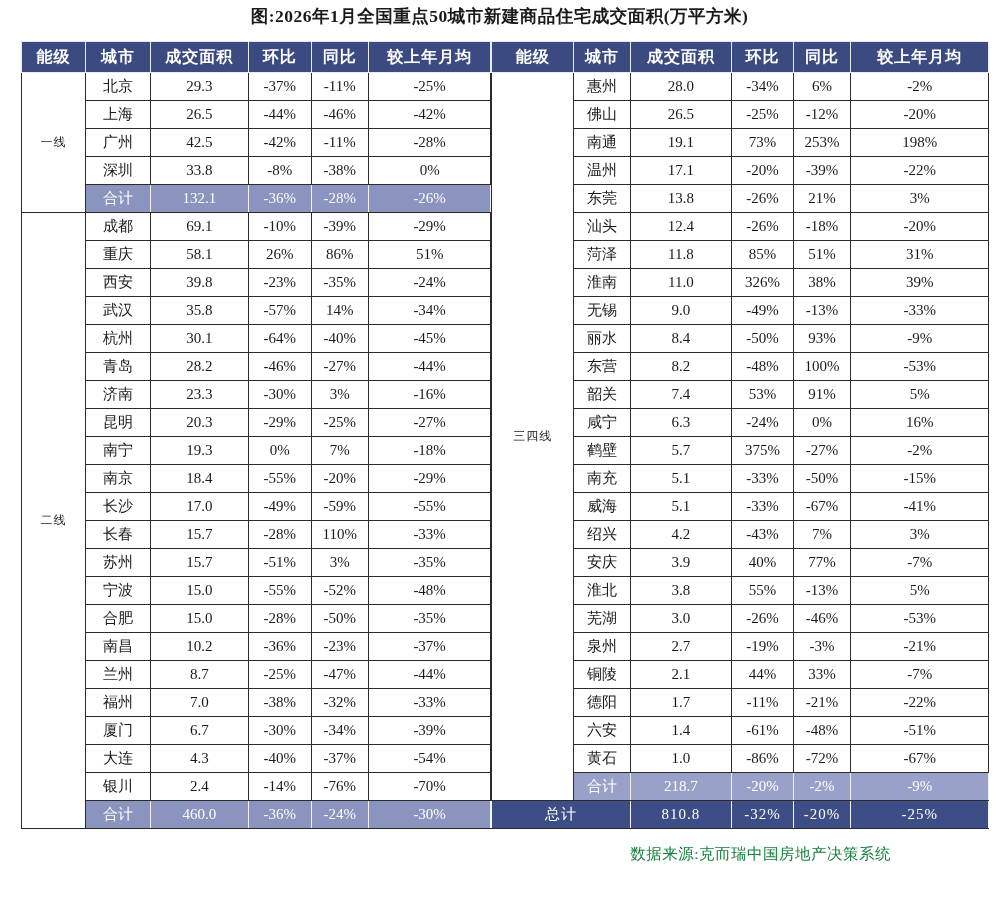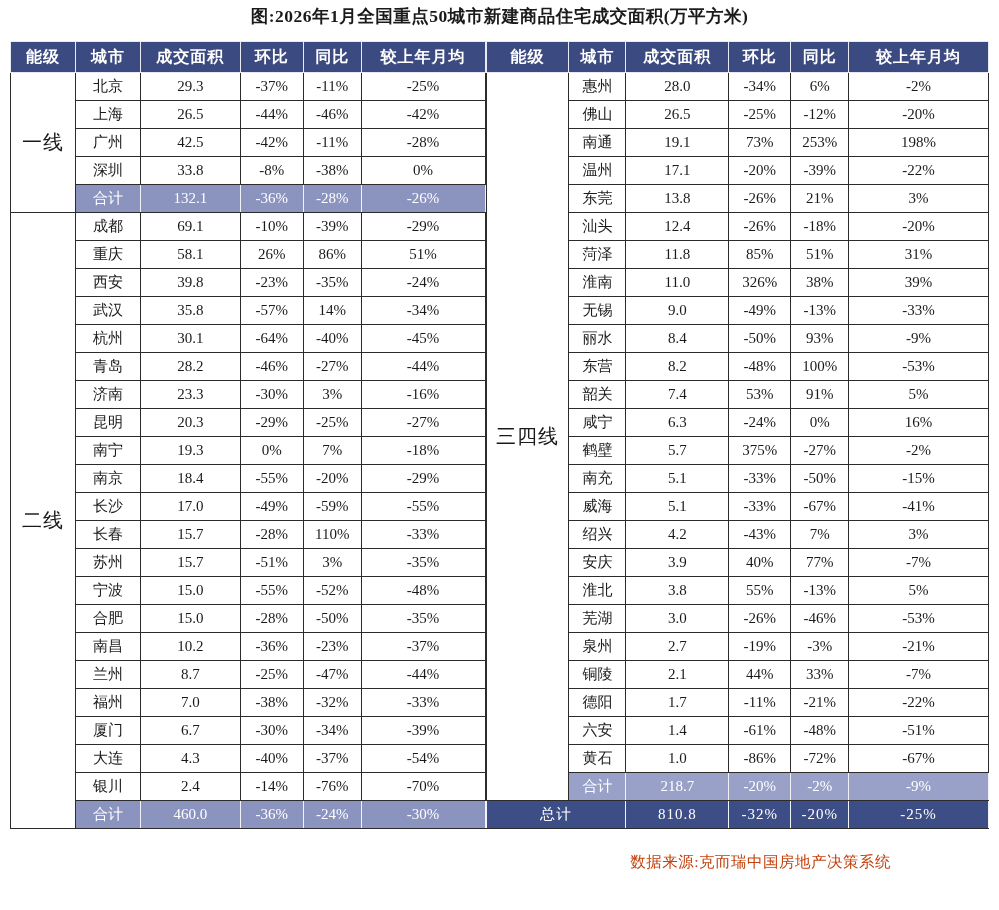--- a/index.html
+++ b/index.html
@@ -14,45 +14,45 @@
   html,body{margin:0;padding:0;}
   body{
     width:999px;height:910px;background:#ffffff;overflow:hidden;
     font-family:"Liberation Serif","DejaVu Serif",serif;
     color:var(--text);
   }
   .title{
     padding-top:4px;text-align:center;
     font-size:17.5px;font-weight:bold;letter-spacing:.5px;
   }
-  .tables{display:flex;margin:13px 10px 0 10px;align-items:flex-start;}
+  .tables{display:flex;margin:13px 10px 0 21px;align-items:flex-start;}
   table{border-collapse:collapse;table-layout:fixed;border:1.5px solid #111;}
   th{
     background:var(--header-bg);color:#ffffff;font-weight:bold;
     font-size:16px;height:31px;border:1px solid #e8eaf2;padding:0;
     letter-spacing:1px;
   }
   td{
     border:1px solid var(--border);
     text-align:center;vertical-align:middle;
     font-size:15px;height:28px;padding:0 2px;
     white-space:nowrap;overflow:hidden;
   }
-  td.tier{font-size:20px;letter-spacing:1px;background:#ffffff;}
+  td.tier{font-size:12px;letter-spacing:1px;background:#ffffff;}
   td.bold{font-weight:normal;}
   tr.subtotal td, tr.grand-total td{
     color:#ffffff;font-weight:normal;
     border-left:1px solid #f2f3f8;border-right:1px solid #f2f3f8;
   }
   #left-table tr.subtotal td{background:var(--subtotal-bg-left);}
   #right-table tr.subtotal td{background:var(--subtotal-bg-right);}
   tr.grand-total td{background:var(--total-bg);letter-spacing:1px;}
   .source{
-    margin-top:23px;text-align:right;padding-right:108px;
-    font-size:15.5px;color:#c2410c;letter-spacing:.5px;
+    margin-top:15px;text-align:right;padding-right:108px;
+    font-size:15.5px;color:#15803d;letter-spacing:.5px;
   }
 </style>
 </head>
 <body>
 
 <div class="title">图:2026年1月全国重点50城市新建商品住宅成交面积(万平方米)</div>
 
 <div class="tables">
   <table id="left-table">
     <colgroup>

